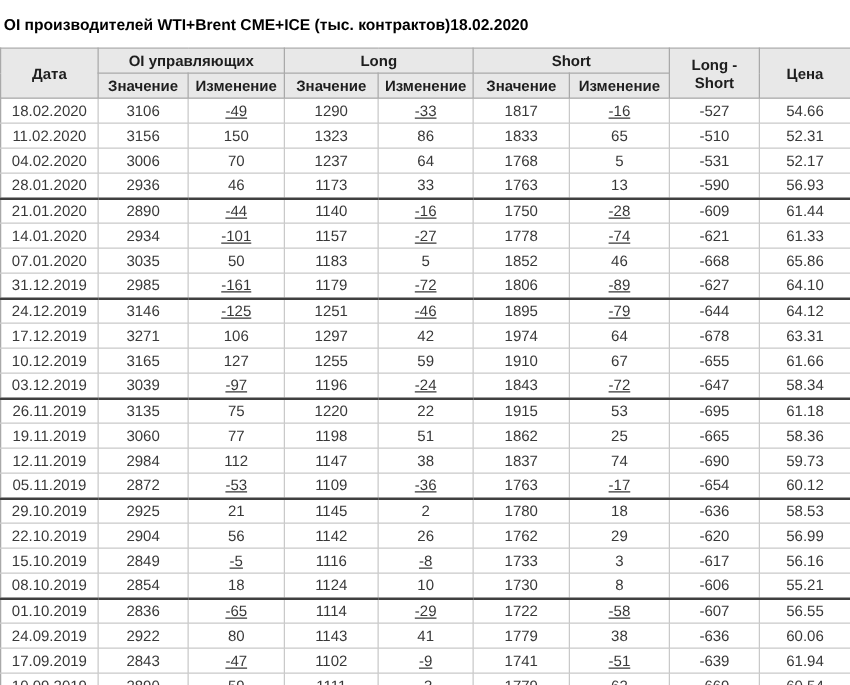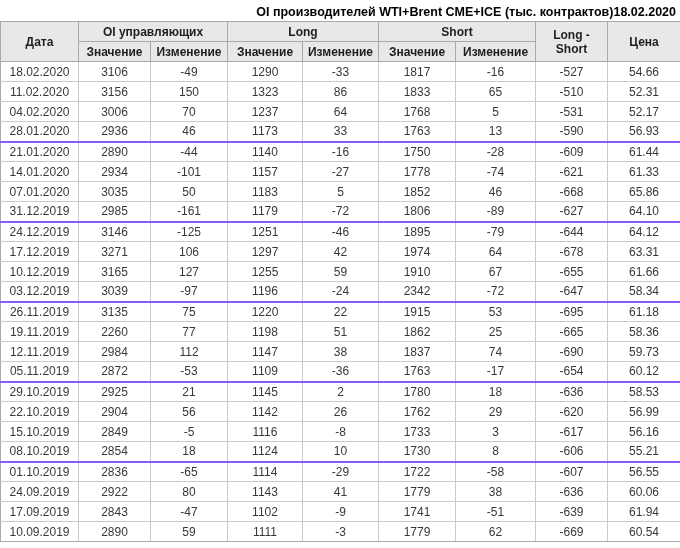--- a/index.html
+++ b/index.html
@@ -4,23 +4,23 @@
 <style>
   * { margin: 0; padding: 0; box-sizing: border-box; }
   html, body {
     width: 680px; height: 548px;
     background: #ffffff;
     font-family: "Liberation Sans", sans-serif;
     overflow: hidden;
   }
   .titlebar {
     display: flex;
-    justify-content: flex-end;
+    justify-content: flex-start;
     align-items: center;
-    height: 21px;
+    height: 38px;
     padding: 2px 4px 0 3px;
   }
   .page-title {
     font-size: 12.5px;
     font-weight: bold;
     color: #000000;
     white-space: nowrap;
   }
   .report-date {
     font-size: 12.5px;
@@ -48,27 +48,27 @@
     border: 1px solid #c9c9c9;
     font-size: 12px;
     color: var(--text-col, #383838);
     height: 20px;
     text-align: center;
     vertical-align: middle;
     white-space: nowrap;
     padding: 0 2px;
   }
   table.oi-table tr.group-start td {
-    border-top: 2px solid #8b5cf6;
+    border-top: 2px solid #404040;
   }
   table.oi-table tbody tr td:first-child { border-left-color: #a9a9a9; }
   table.oi-table tbody tr td:last-child { border-right-color: #a9a9a9; }
   table.oi-table tbody tr:last-child td { border-bottom-color: #a9a9a9; }
   td.pos { color: var(--pos-col, #129412); }
-  td.neg { color: var(--neg-col, #cf201c); }
+  td.neg { color: var(--neg-col, #cf201c); text-decoration: underline; }
 </style>
 </head>
 <body>
 
 <div class="titlebar">
   <span class="page-title">OI производителей WTI+Brent CME+ICE (тыс. контрактов)</span>
   <span class="report-date">18.02.2020</span>
 </div>
 
 <table class="oi-table">
@@ -222,39 +222,39 @@
         <td class="pos">67</td>
         <td>-655</td>
         <td>61.66</td>
       </tr>
       <tr>
         <td>03.12.2019</td>
         <td>3039</td>
         <td class="neg">-97</td>
         <td>1196</td>
         <td class="neg">-24</td>
-        <td>2342</td>
+        <td>1843</td>
         <td class="neg">-72</td>
         <td>-647</td>
         <td>58.34</td>
       </tr>
       <tr class="group-start">
         <td>26.11.2019</td>
         <td>3135</td>
         <td class="pos">75</td>
         <td>1220</td>
         <td class="pos">22</td>
         <td>1915</td>
         <td class="pos">53</td>
         <td>-695</td>
         <td>61.18</td>
       </tr>
       <tr>
         <td>19.11.2019</td>
-        <td>2260</td>
+        <td>3060</td>
         <td class="pos">77</td>
         <td>1198</td>
         <td class="pos">51</td>
         <td>1862</td>
         <td class="pos">25</td>
         <td>-665</td>
         <td>58.36</td>
       </tr>
       <tr>
         <td>12.11.2019</td>

